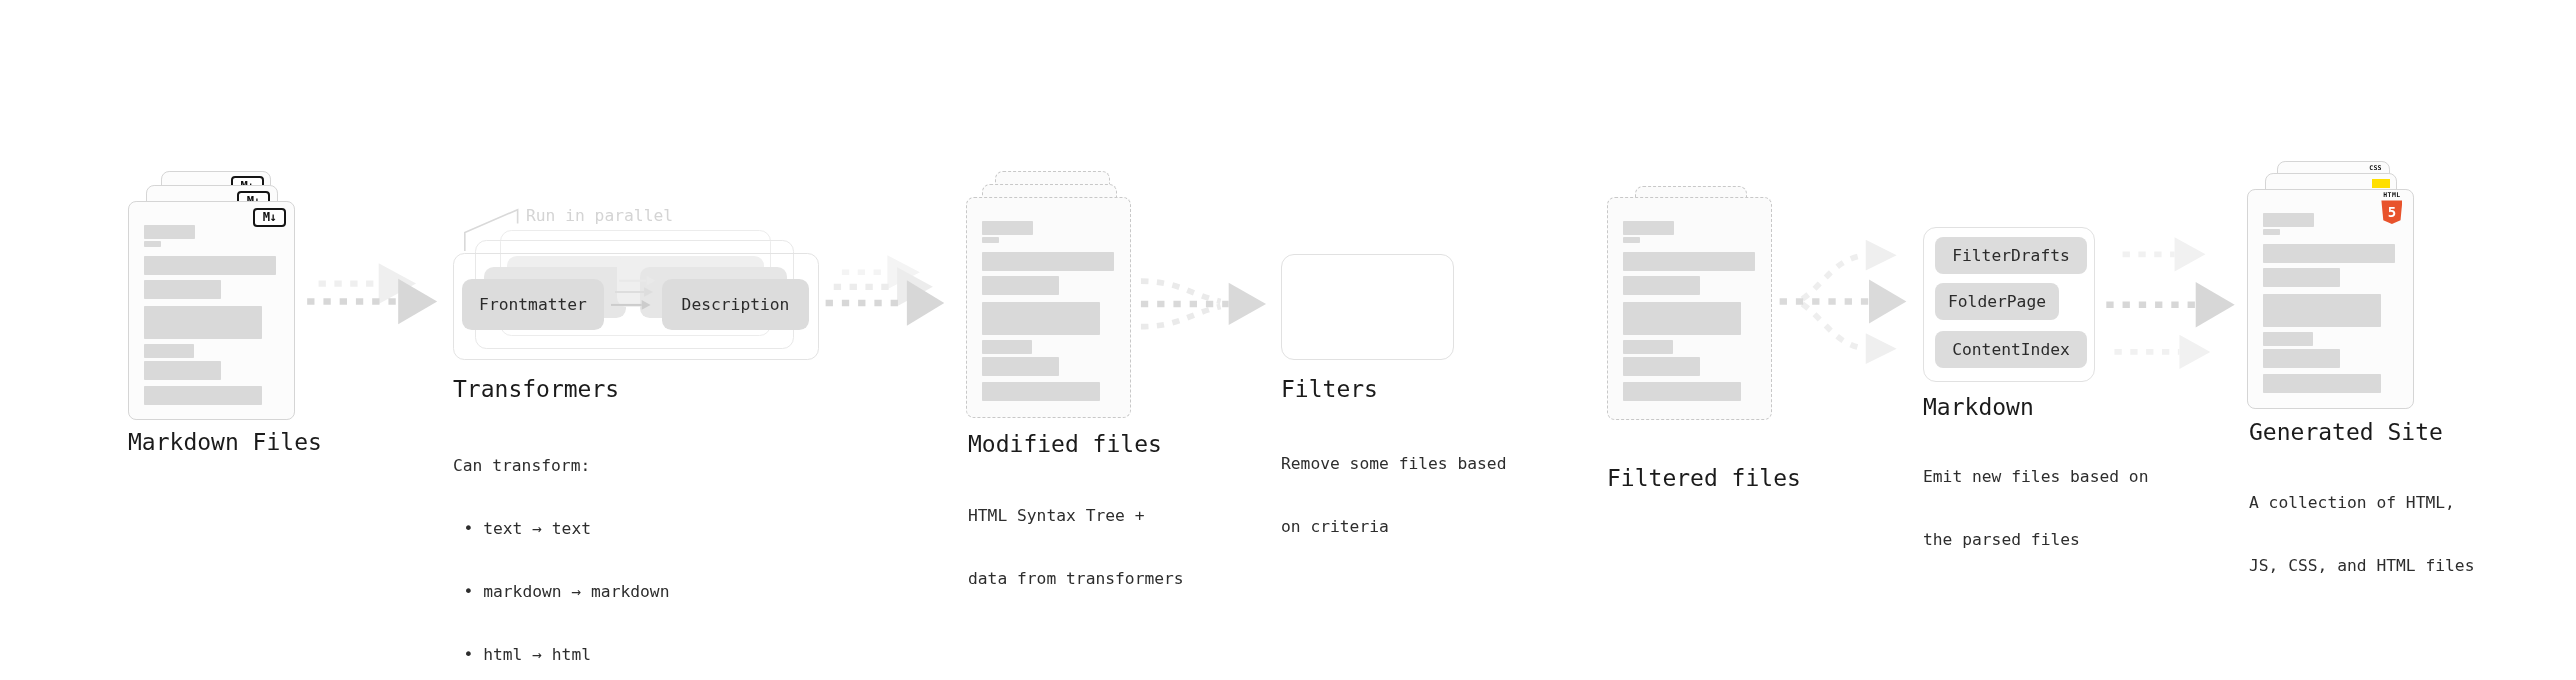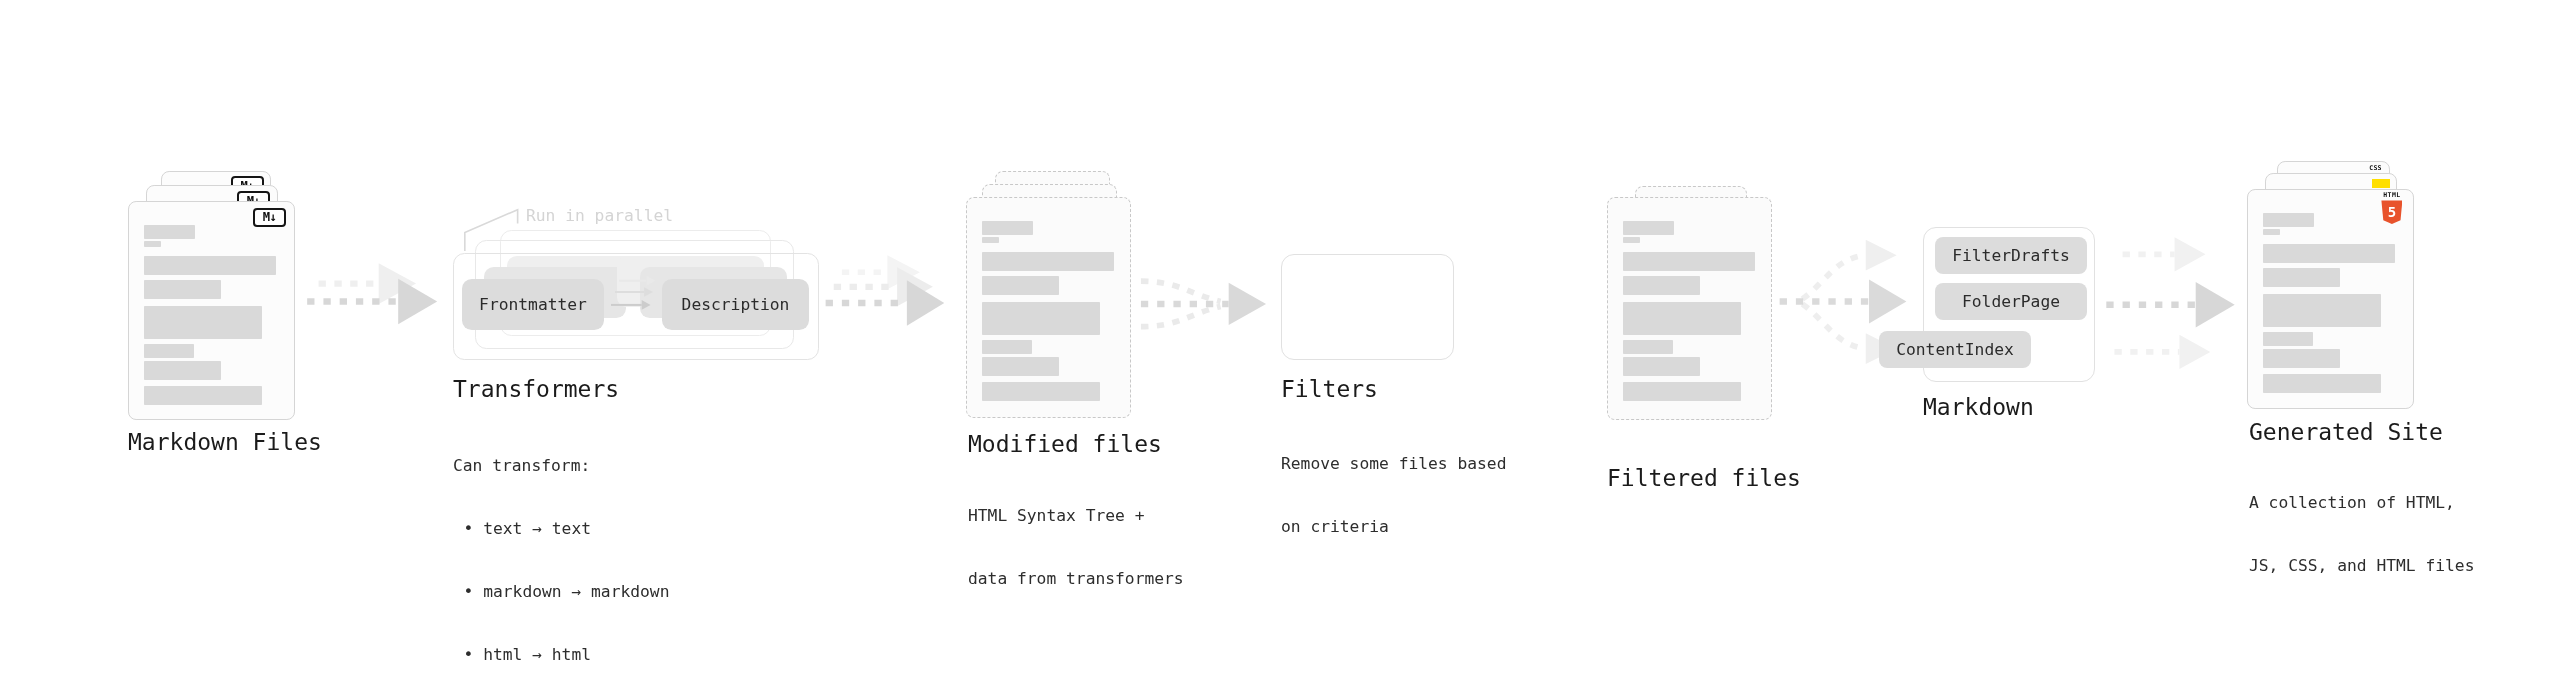--- a/index.html
+++ b/index.html
@@ -192,23 +192,27 @@
         <div class="bar" style="top: 142px; width: 50px; height: 14px;"></div>
         <div class="bar" style="top: 159px; width: 77px; height: 18.7px;"></div>
         <div class="bar" style="top: 184px; width: 118px; height: 18.7px;"></div>
       </div>
     <div class="stage-title" style="left:1607px;top:428px;margin-top:36px;">Filtered files</div>
   </div>
 
   <div class="stage">
     <div class="panel" style="left:1923px;top:227px;width:172px;height:155px;"></div>
     <div class="pill" style="left:1935px;top:237px;width:152px;height:37px;border-radius:8.1px;">FilterDrafts</div>
-    <div class="pill" style="left:1935px;top:283px;width:152px;height:37px;border-radius:8.1px;">FolderPage</div>
-    <div class="pill" style="left:1879px;top:331px;width:152px;height:37px;border-radius:8.1px;text-align:right;">ContentIndex</div>
+    <div class="pill" style="left:1935px;top:283px;width:124px;height:37px;border-radius:8.1px;">FolderPage</div>
+    <div class="pill" style="left:1935px;top:331px;width:152px;height:37px;border-radius:8.1px;text-align:right;">ContentIndex</div>
     <div class="stage-title" style="left:1923px;top:393px;">Markdown</div>
+    <div class="desc" style="left:1923px;top:424px;">
+      <div>Emit new files based on</div>
+      <div>the parsed files</div>
+    </div>
   </div>
 
   <div class="stage">
     <div class="doc" style="left:2277px;top:161px;width:113px;height:187px;">
       <div class="css-badge" style="right:7.3px;top:3.3px;">
         <div class="css-word">CSS</div>
         <div class="css-underline"></div>
       </div>
     </div>
     <div class="doc" style="left:2265px;top:173px;width:132px;height:187px;">

